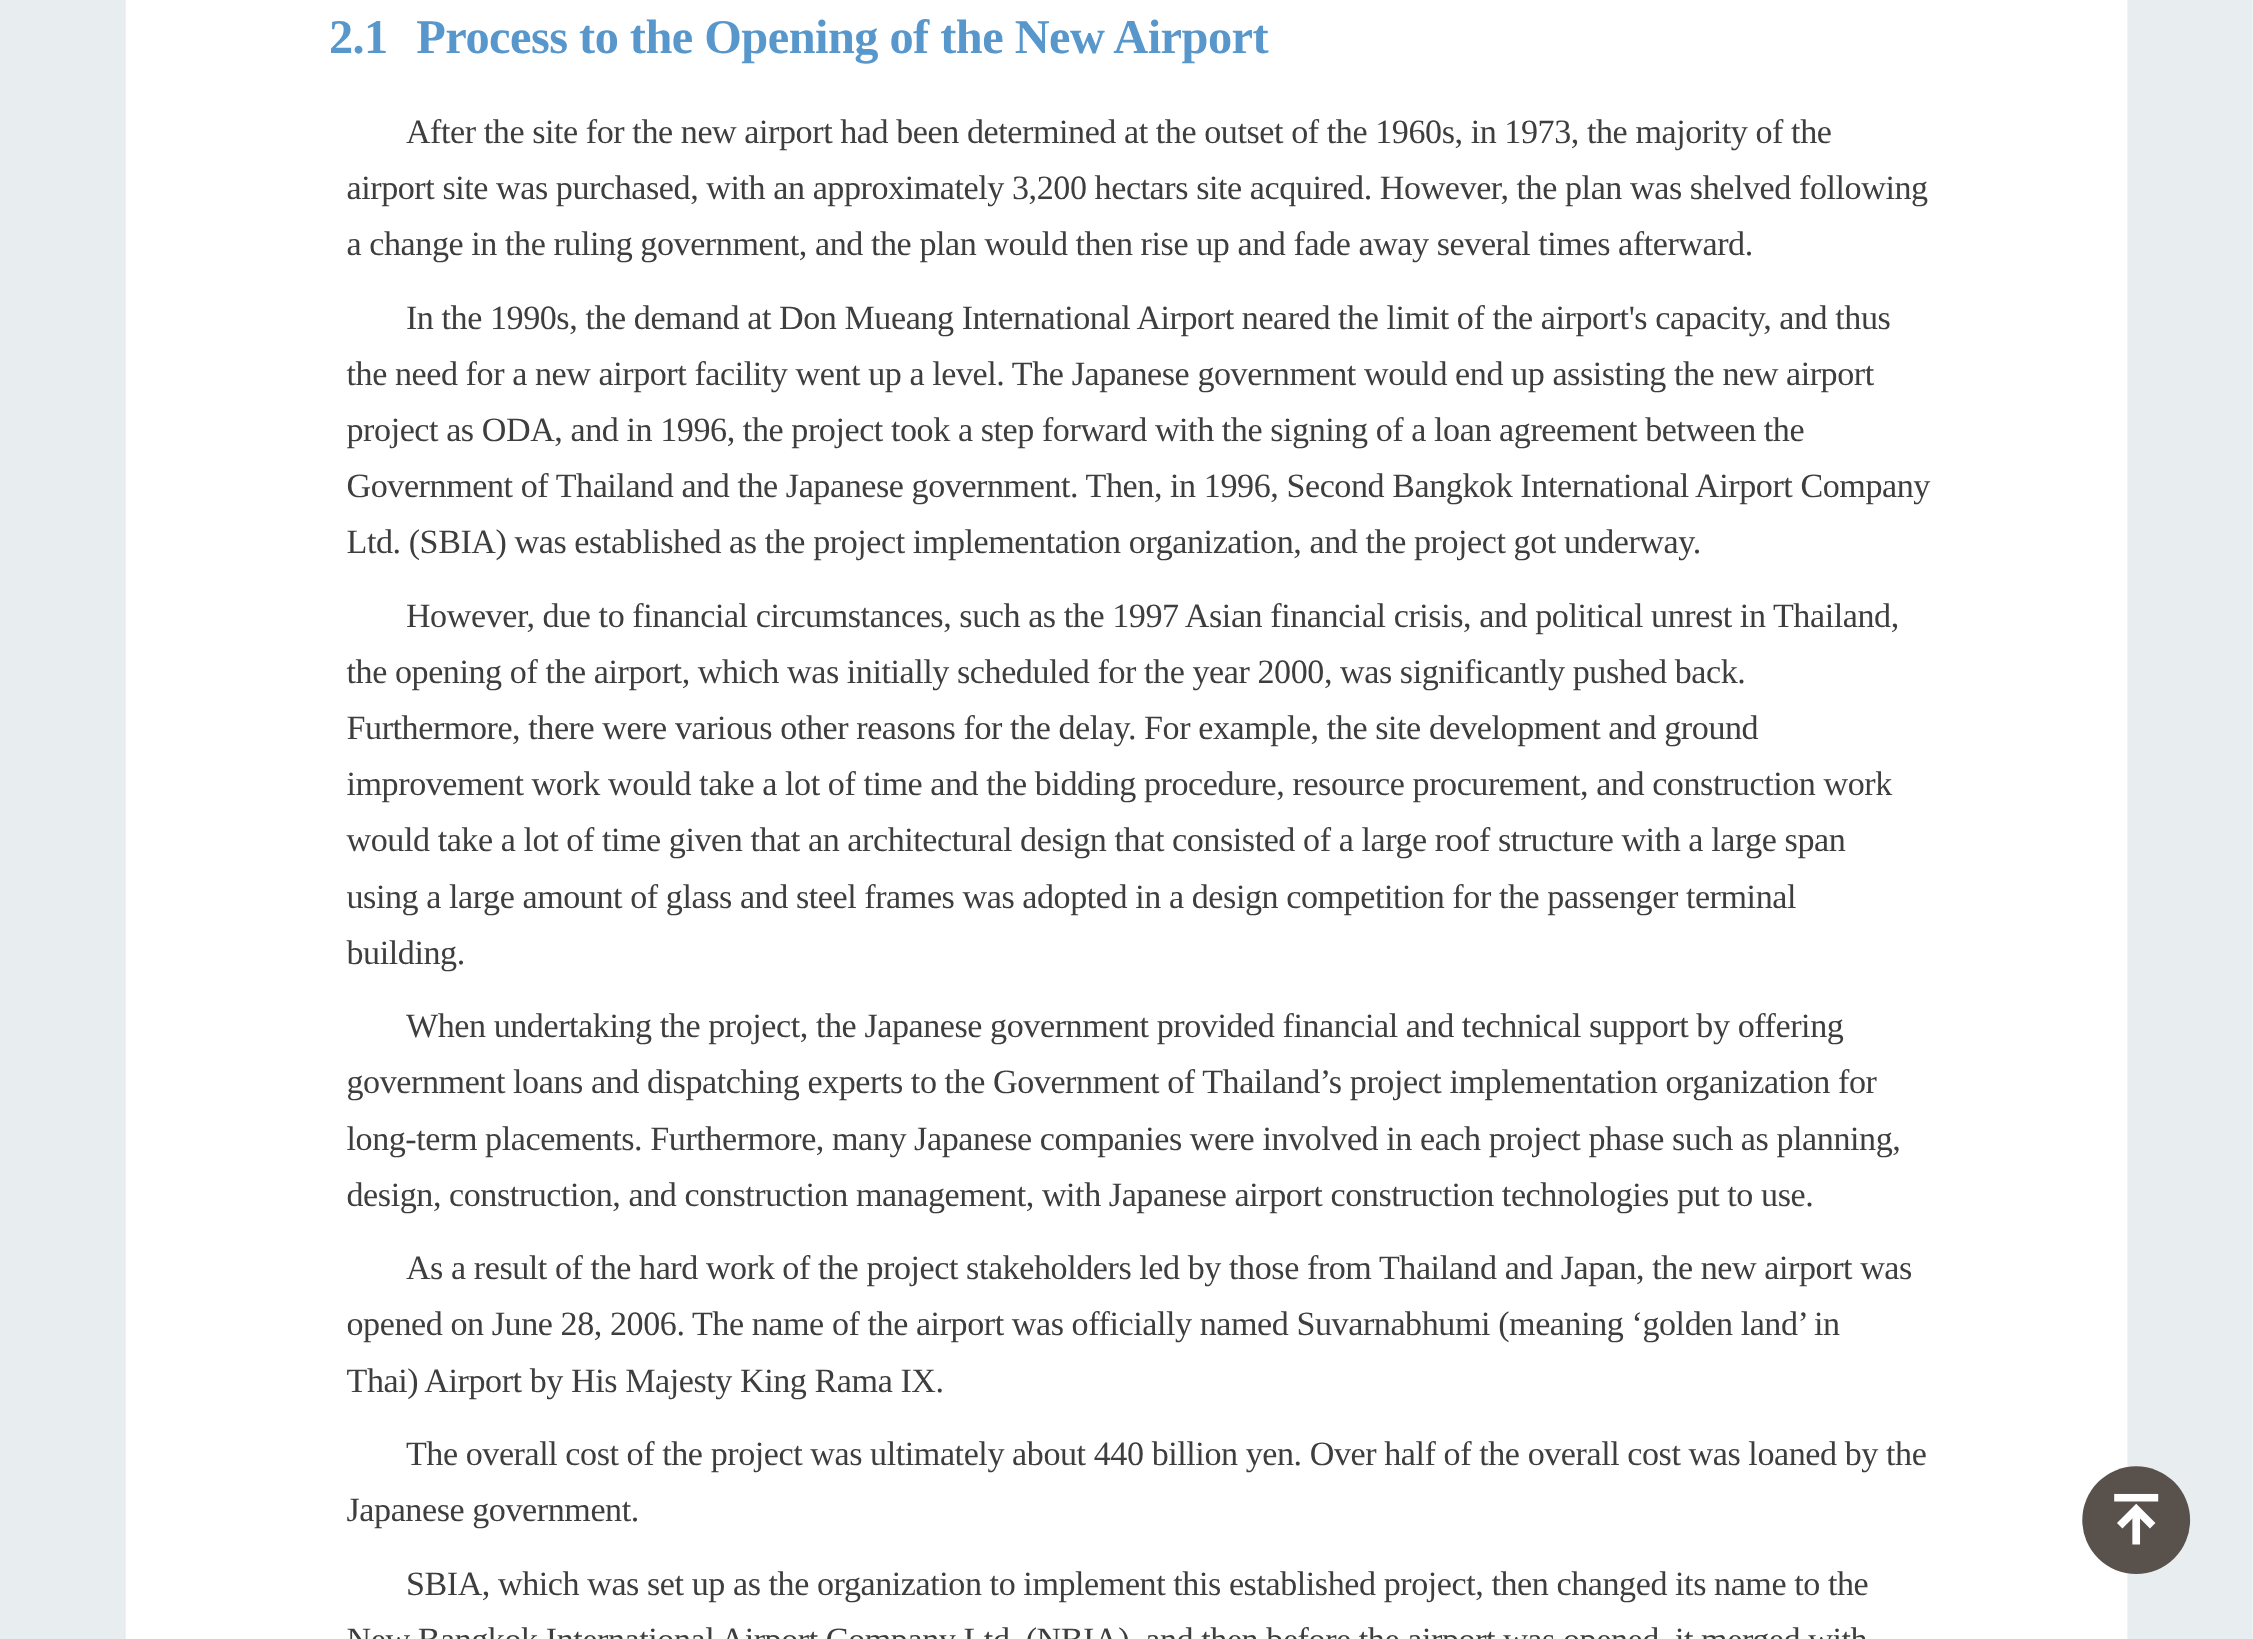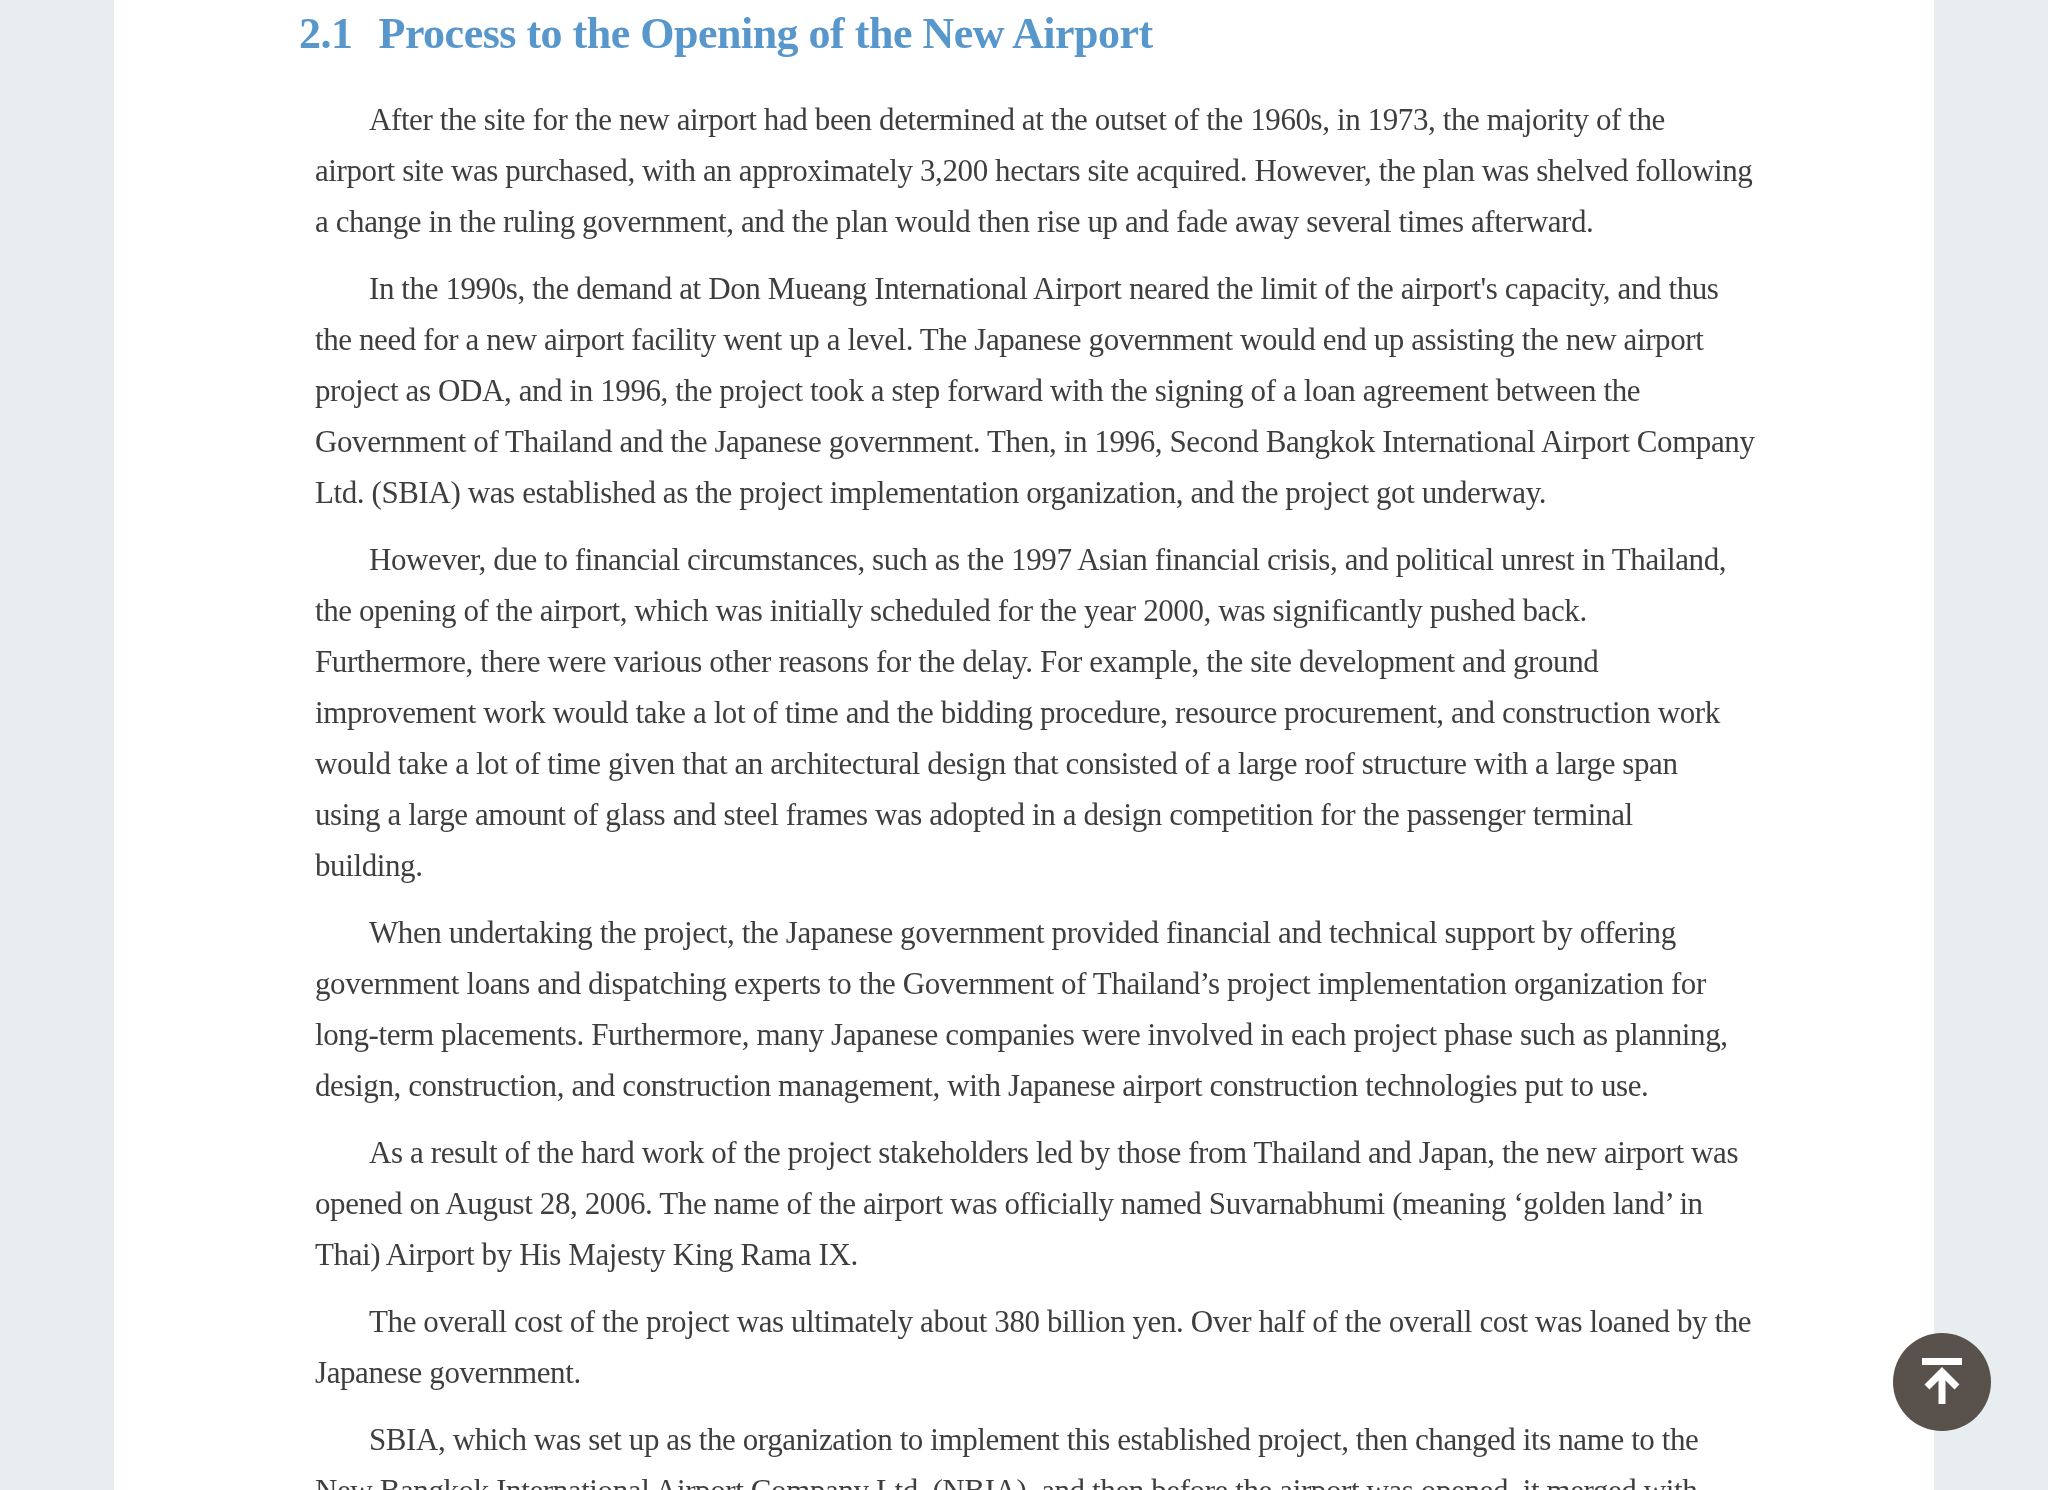--- a/index.html
+++ b/index.html
@@ -88,23 +88,23 @@
 Furthermore, there were various other reasons for the delay. For example, the site development and ground
 improvement work would take a lot of time and the bidding procedure, resource procurement, and construction work
 would take a lot of time given that an architectural design that consisted of a large roof structure with a large span
 using a large amount of glass and steel frames was adopted in a design competition for the passenger terminal
 building.</p>
       <p class="para">When undertaking the project, the Japanese government provided financial and technical support by offering
 government loans and dispatching experts to the Government of Thailand’s project implementation organization for
 long-term placements. Furthermore, many Japanese companies were involved in each project phase such as planning,
 design, construction, and construction management, with Japanese airport construction technologies put to use.</p>
       <p class="para">As a result of the hard work of the project stakeholders led by those from Thailand and Japan, the new airport was
-opened on August 28, 2006. The name of the airport was officially named Suvarnabhumi (meaning ‘golden land’ in
+opened on June 28, 2006. The name of the airport was officially named Suvarnabhumi (meaning ‘golden land’ in
 Thai) Airport by His Majesty King Rama IX.</p>
-      <p class="para">The overall cost of the project was ultimately about 380 billion yen. Over half of the overall cost was loaned by the
+      <p class="para">The overall cost of the project was ultimately about 440 billion yen. Over half of the overall cost was loaned by the
 Japanese government.</p>
       <p class="para">SBIA, which was set up as the organization to implement this established project, then changed its name to the
 New Bangkok International Airport Company Ltd. (NBIA), and then before the airport was opened, it merged with
 Airports of Thailand (AOT), which runs the major airports in Thailand.</p>
     </div>
 </div>
 
 <button class="scroll-top-btn" style="background: rgb(89, 81, 75);">
   <span>
     <svg width="44" height="48" viewBox="0 0 44 48" fill="none" xmlns="http://www.w3.org/2000/svg">

